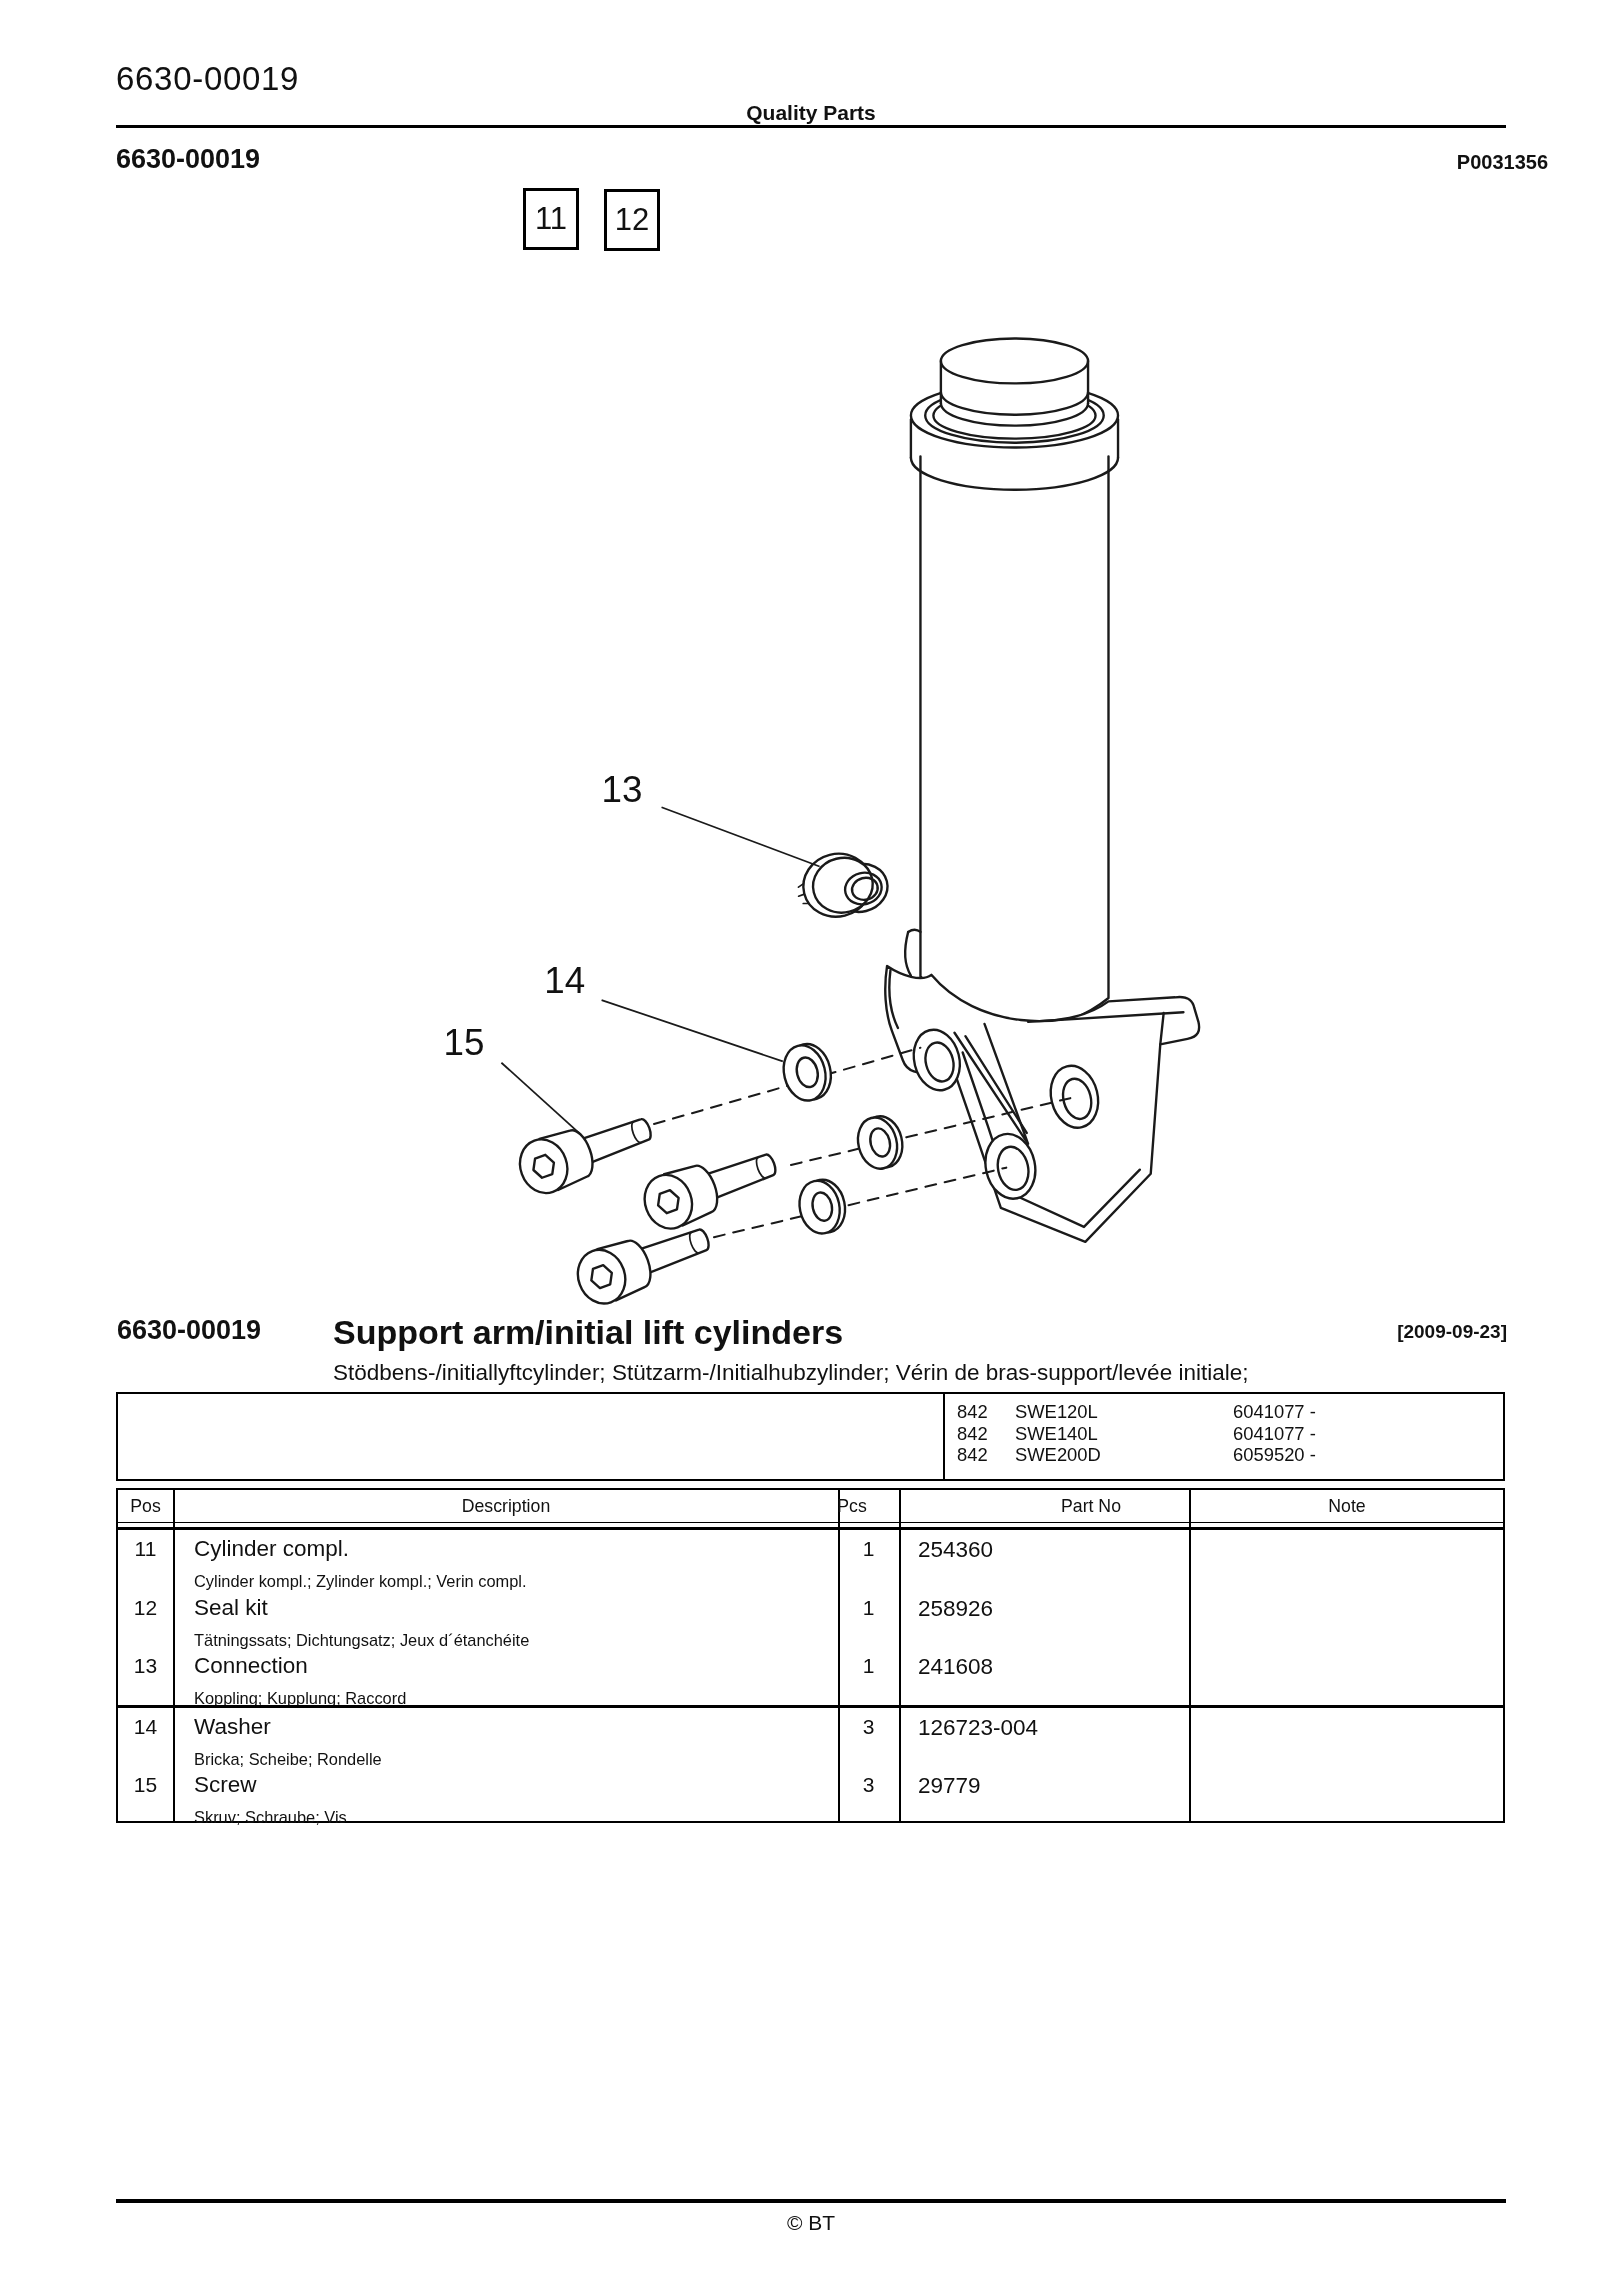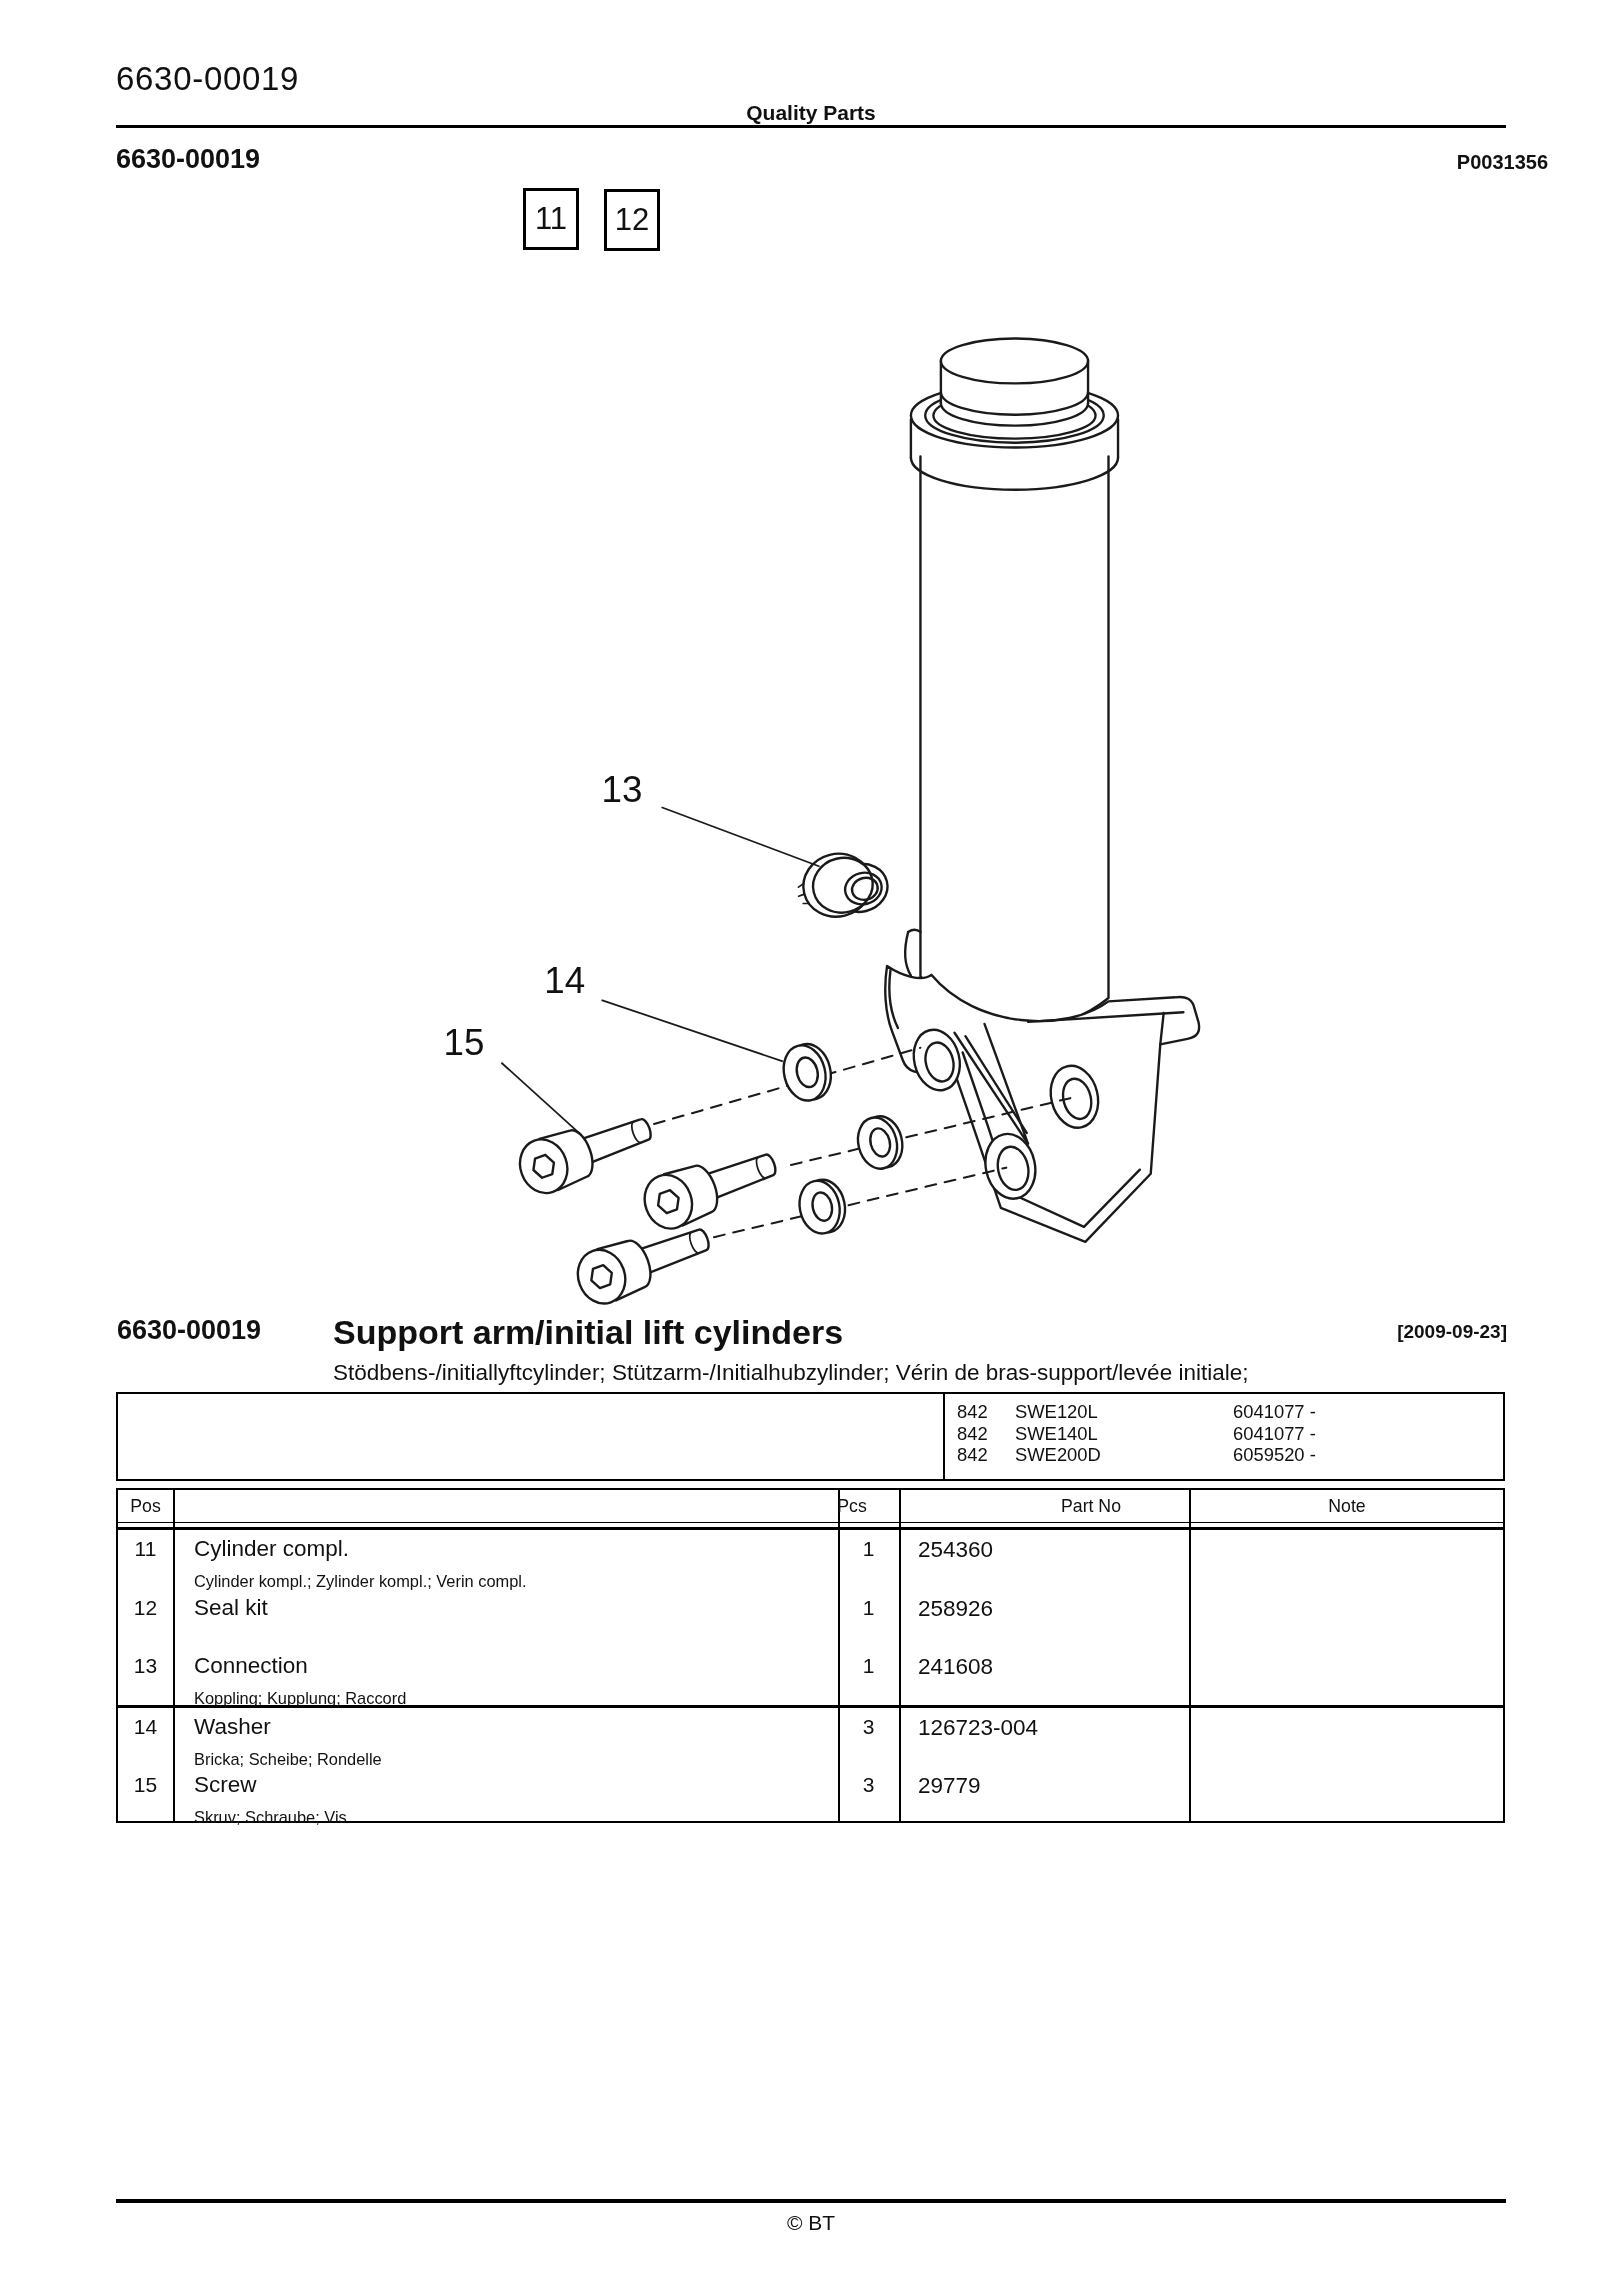--- a/index.html
+++ b/index.html
@@ -219,20 +219,21 @@
     </div>
   </div>
 
   <div class="abs t2">
     <div class="vline v1"></div>
     <div class="vline v2"></div>
     <div class="vline v3"></div>
     <div class="vline v4"></div>
 
     <div class="thead h-pos">Pos</div>
+    <div class="thead h-desc">Description</div>
     <div class="thead h-pcs">Pcs</div>
     <div class="thead h-part">Part No</div>
     <div class="thead h-note">Note</div>
     <div class="hline1"></div>
     <div class="hline2"></div>
 
     <div class="prow" style="top:41px;height:59px;">
       <div class="c-pos">11</div>
       <div class="c-desc">
         <div class="d-main">Cylinder compl.</div>
@@ -240,20 +241,21 @@
       </div>
       <div class="c-pcs">1</div>
       <div class="c-part">254360</div>
       <div class="c-note"></div>
     </div>
 
     <div class="prow" style="top:100px;height:59px;">
       <div class="c-pos">12</div>
       <div class="c-desc">
         <div class="d-main">Seal kit</div>
+        <div class="d-sub">Tätningssats; Dichtungsatz; Jeux d´étanchéite</div>
       </div>
       <div class="c-pcs">1</div>
       <div class="c-part">258926</div>
       <div class="c-note"></div>
     </div>
 
     <div class="prow" style="top:158px;height:57px;">
       <div class="c-pos">13</div>
       <div class="c-desc">
         <div class="d-main">Connection</div>

